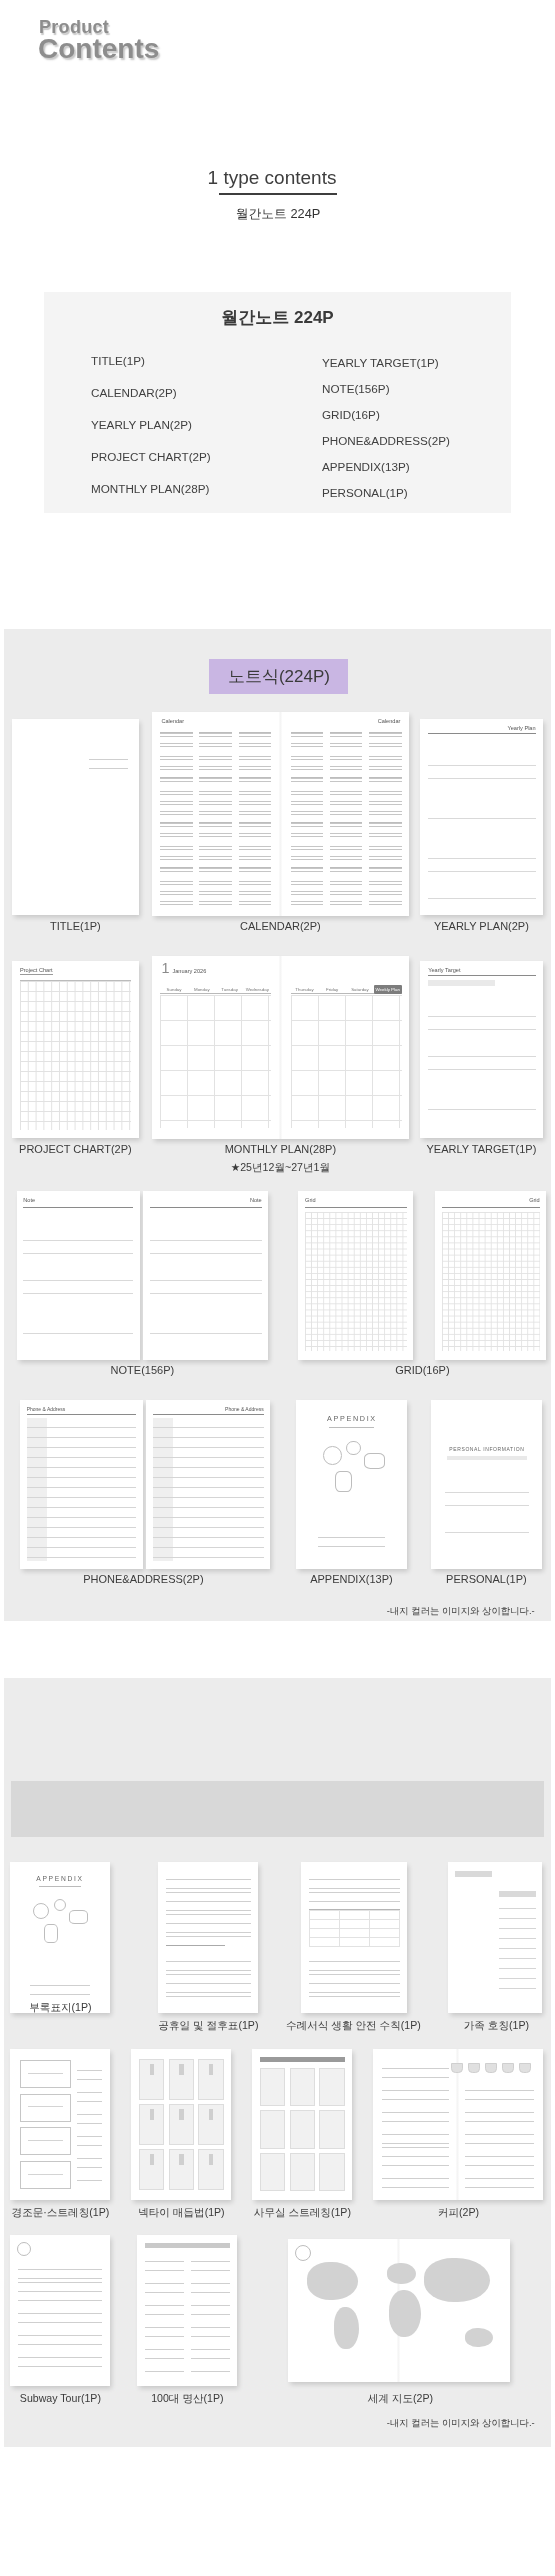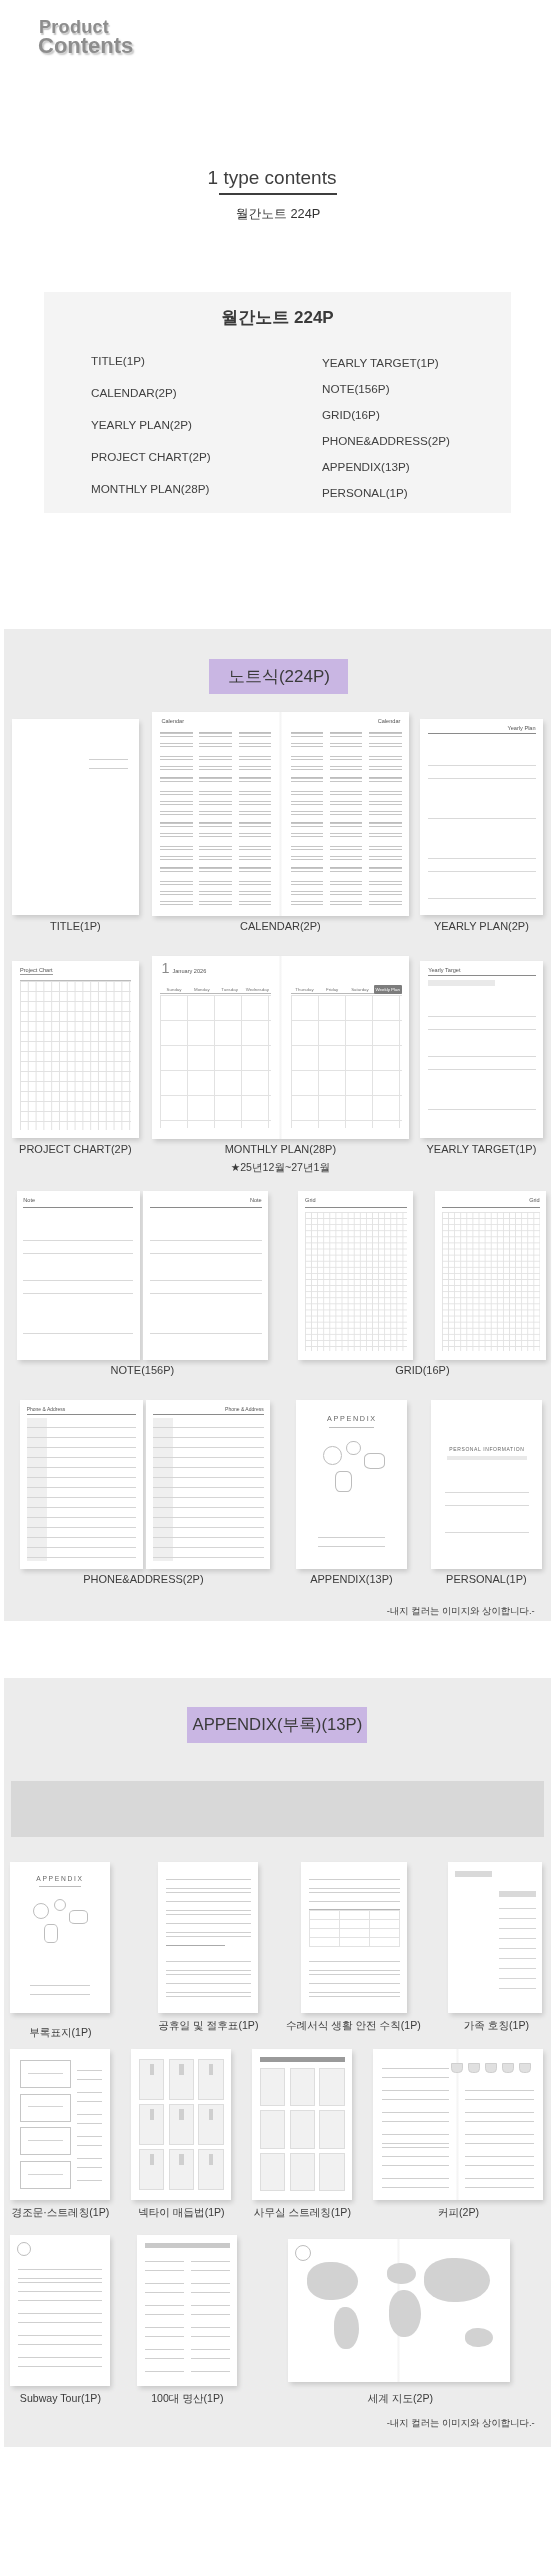--- a/index.html
+++ b/index.html
@@ -2,21 +2,21 @@
 <html style="font-size:9px"><head>
 <meta charset="utf-8">
 <style>
   html,body{margin:0;padding:0;background:#fff;}
   #page{position:relative;width:556px;height:2576px;background:#fff;overflow:hidden;
         font-family:"Liberation Sans","DejaVu Sans",sans-serif;color:#3b3b3b;}
 
   
   #kicker{position:absolute;left:39px;top:16.7px;font-size:18px;font-weight:bold;color:#8d8d8d;
           text-shadow:1.1px 1.7px 1.1px rgba(130,130,130,.45);letter-spacing:0.3px;}
-  #htitle{position:absolute;left:38px;top:33px;font-size:22px;font-weight:bold;color:#8d8d8d;
+  #htitle{position:absolute;left:38px;top:33px;font-size:28px;font-weight:bold;color:#8d8d8d;
           text-shadow:1.7px 2.2px 1.7px rgba(130,130,130,.45);}
 
   
   #sec1t{position:absolute;left:0;right:12px;top:167px;text-align:center;font-size:19px;color:#3e3e3e;}
   #sec1u{position:absolute;left:219px;top:193px;width:118px;height:1.7px;background:#3e3e3e;}
   #sec1s{position:absolute;left:0;right:0;top:206px;text-align:center;font-size:12.8px;color:#333;}
 
   
   #cbox{position:absolute;left:44px;top:292px;width:467px;height:221px;background:#f4f4f4;}
   #cbox-title{position:absolute;left:0;right:0;top:14px;text-align:center;font-size:17px;font-weight:bold;color:#3a3a3a;}
@@ -103,21 +103,21 @@
   #a-hol{left:154px;top:184px;width:100px;height:151px;}
   #a-dust{left:297px;top:184px;width:106px;height:151px;}
   #a-fam{left:444px;top:184px;width:94px;height:151px;}
   #a-cer{left:5.6px;top:371px;width:100px;height:151px;}
   #a-tie{left:127px;top:371px;width:100px;height:151px;}
   #a-str{left:248px;top:371px;width:100px;height:151px;}
   #a-cof{left:369px;top:371px;width:170px;height:151px;}
   #a-sub{left:5.6px;top:557px;width:100px;height:151px;}
   #a-mtn{left:133px;top:557px;width:100px;height:151px;}
   #a-map{left:284px;top:561px;width:222px;height:143px;}
-  #ac-cover{left:56px;top:323px;margin-top:25px;} #ac-hol{left:204px;top:341px;} #ac-dust{left:349px;top:341px;} #ac-fam{left:492px;top:341px;}
+  #ac-cover{left:56px;top:323px;} #ac-hol{left:204px;top:341px;} #ac-dust{left:349px;top:341px;} #ac-fam{left:492px;top:341px;}
   #ac-cer{left:56px;top:528px;} #ac-tie{left:177px;top:528px;} #ac-str{left:298px;top:528px;} #ac-cof{left:454px;top:528px;}
   #ac-sub{left:56px;top:714px;} #ac-mtn{left:183px;top:714px;} #ac-map{left:396px;top:714px;}
   #note2{right:16.7px;top:739px;}
 </style>
 </head>
 <body>
 
 <div id="page">
 
   <div id="kicker">Product</div>
@@ -279,21 +279,20 @@
       <div class="lines" style="left:13.3px;right:13.3px;top:66px;bottom:24.4px;"></div>
     </div>
     <div id="cap-ph" class="cap">PHONE&amp;ADDRESS(2P)</div>
     <div id="cap-apx" class="cap">APPENDIX(13P)</div>
     <div id="cap-per" class="cap">PERSONAL(1P)</div>
 
     <div id="note1" class="footnote">-내지 컬러는 이미지와 상이합니다.-</div>
   </div>
 
   <div id="p2" class="panel">
-    <div id="p2badge" class="badge">APPENDIX(부록)(13P)</div>
 
     <div id="band">
     </div>
 
     <div id="a-cover" class="page">
       <div class="ml" style="left:0;right:0;top:13.3px;text-align:center;font-size:6.7px;letter-spacing:1.7px;color:#666;">APPENDIX</div>
       <div class="hdrline" style="left:29px;right:29px;top:24.4px;background:#bbb;"></div>
       <div class="dood" style="left:23px;top:41px;width:14.4px;height:14.4px;"></div>
       <div class="dood" style="left:44px;top:37px;width:10px;height:10px;"></div>
       <div class="dood" style="left:59px;top:48px;width:16.7px;height:12.2px;border-radius:30%;"></div>

